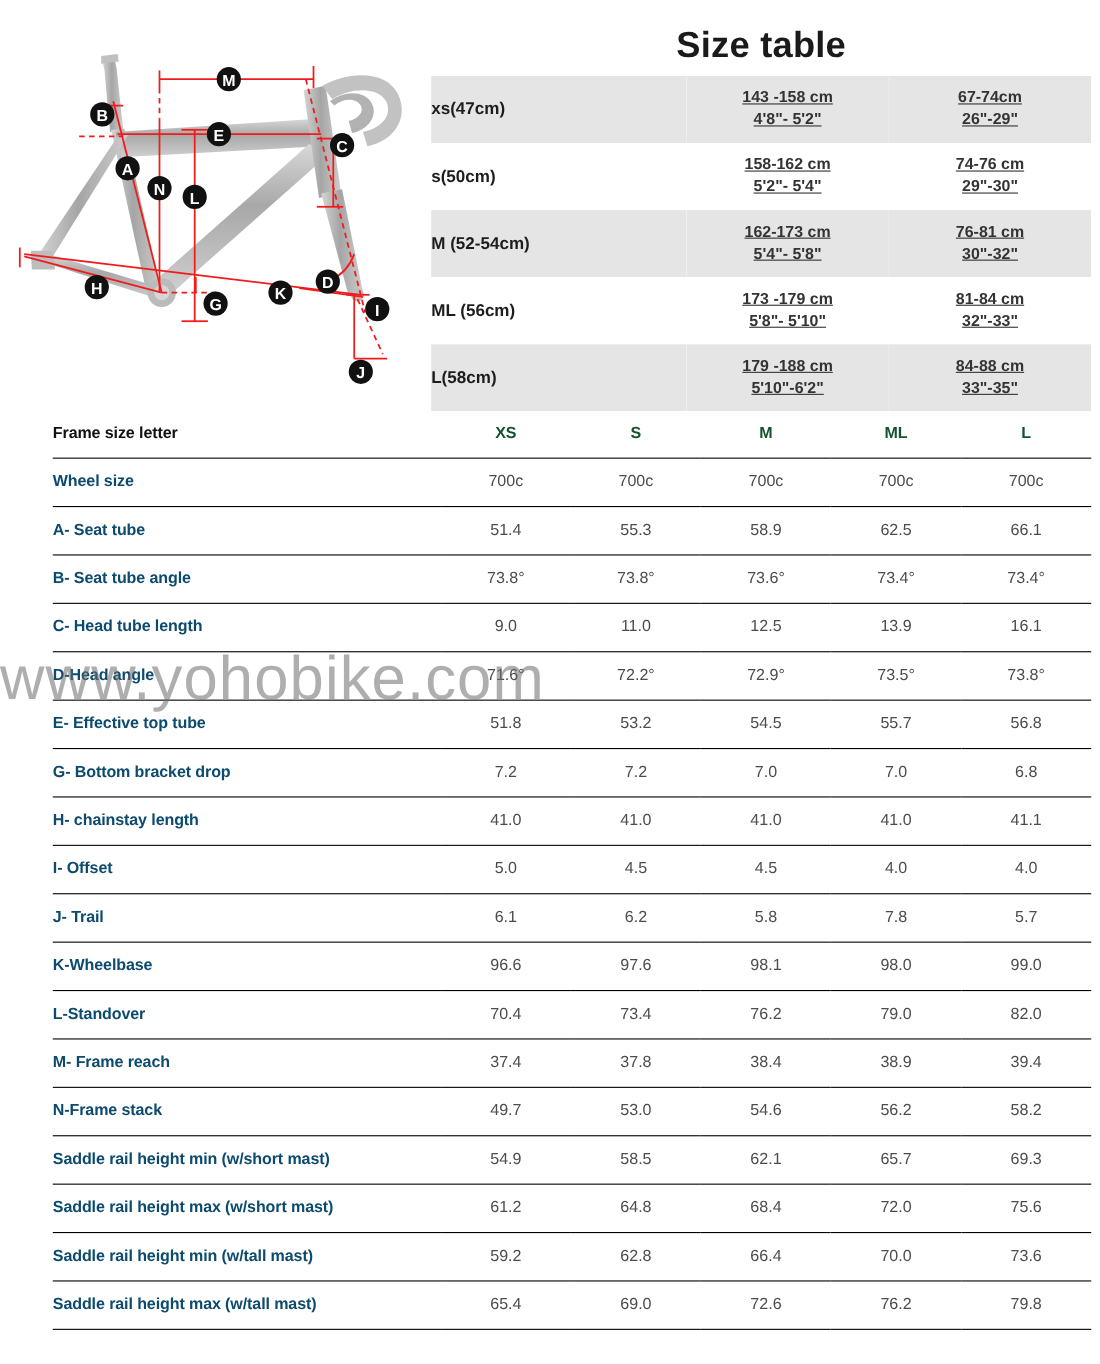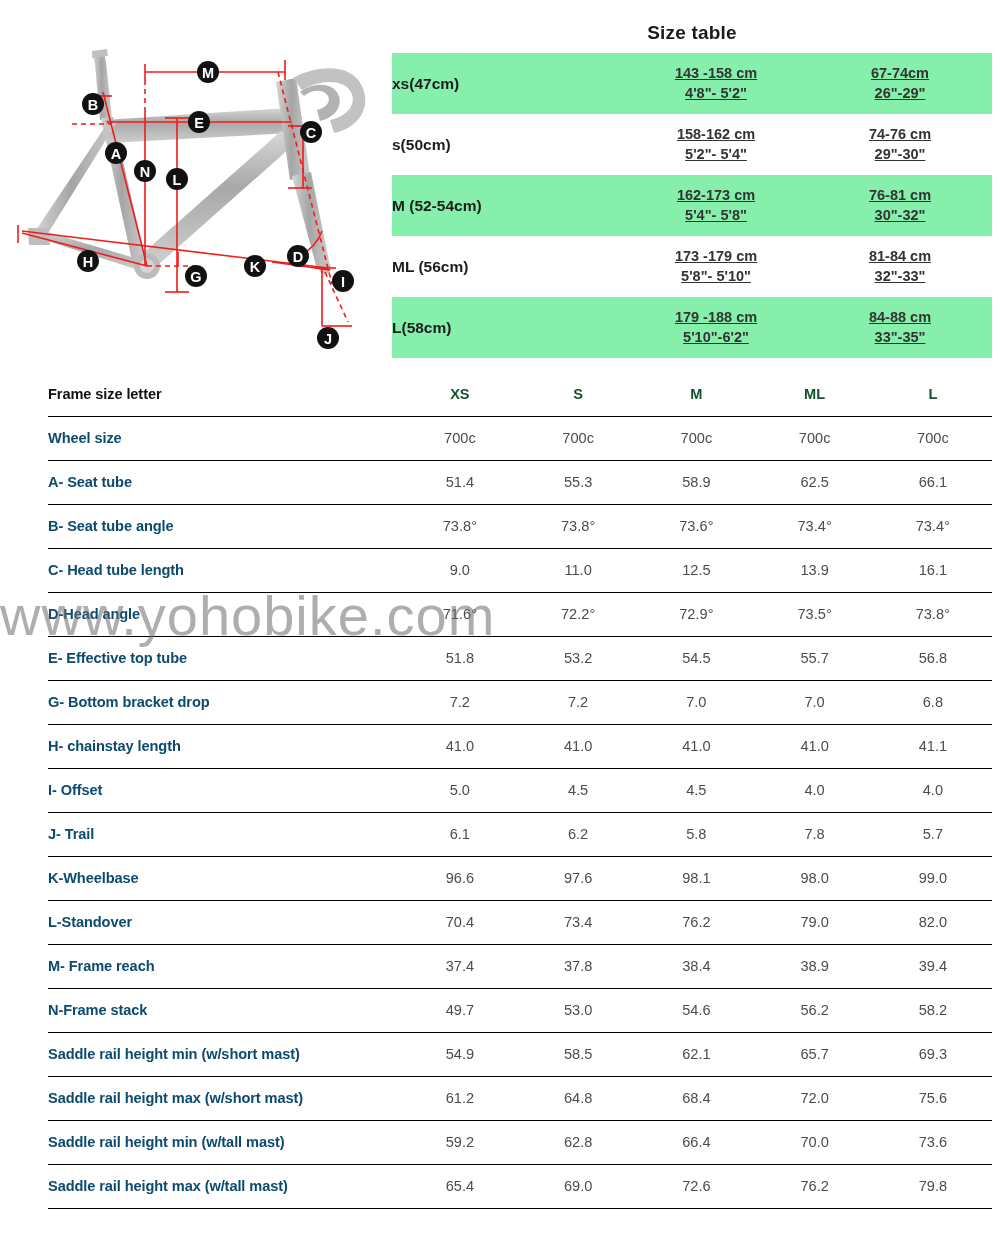--- a/index.html
+++ b/index.html
@@ -15,31 +15,31 @@
   #top-area { position: relative; width: 1000px; height: 360px; }
 
   
   #bike-diagram { position: absolute; left: 0; top: 0; width: 390px; height: 360px; }
   #bike-diagram svg { display: block; }
 
   
   #size-table-wrap { position: absolute; left: 392px; top: 0; width: 600px; height: 360px; }
   #size-table-title {
     text-align: center;
-    font-size: 19px;
+    font-size: 33px;
     font-weight: bold;
     color: #1a1a1a;
     padding-top: 22px;
     padding-bottom: 9px;
     letter-spacing: 0.2px;
   }
   table.size-table { width: 600px; border-collapse: collapse; table-layout: fixed; }
   table.size-table td { vertical-align: middle; padding: 0; }
   .sz-row { height: 61px; }
-  .sz-row.shaded { background: #86efac; }
+  .sz-row.shaded { background: #e5e5e5; }
   .sz-name {
     width: 232px;
     font-size: 15.5px;
     font-weight: bold;
     color: #1d1d1d;
     padding-left: 20px;
   }
   .sz-val {
     width: 184px;
     text-align: center;

